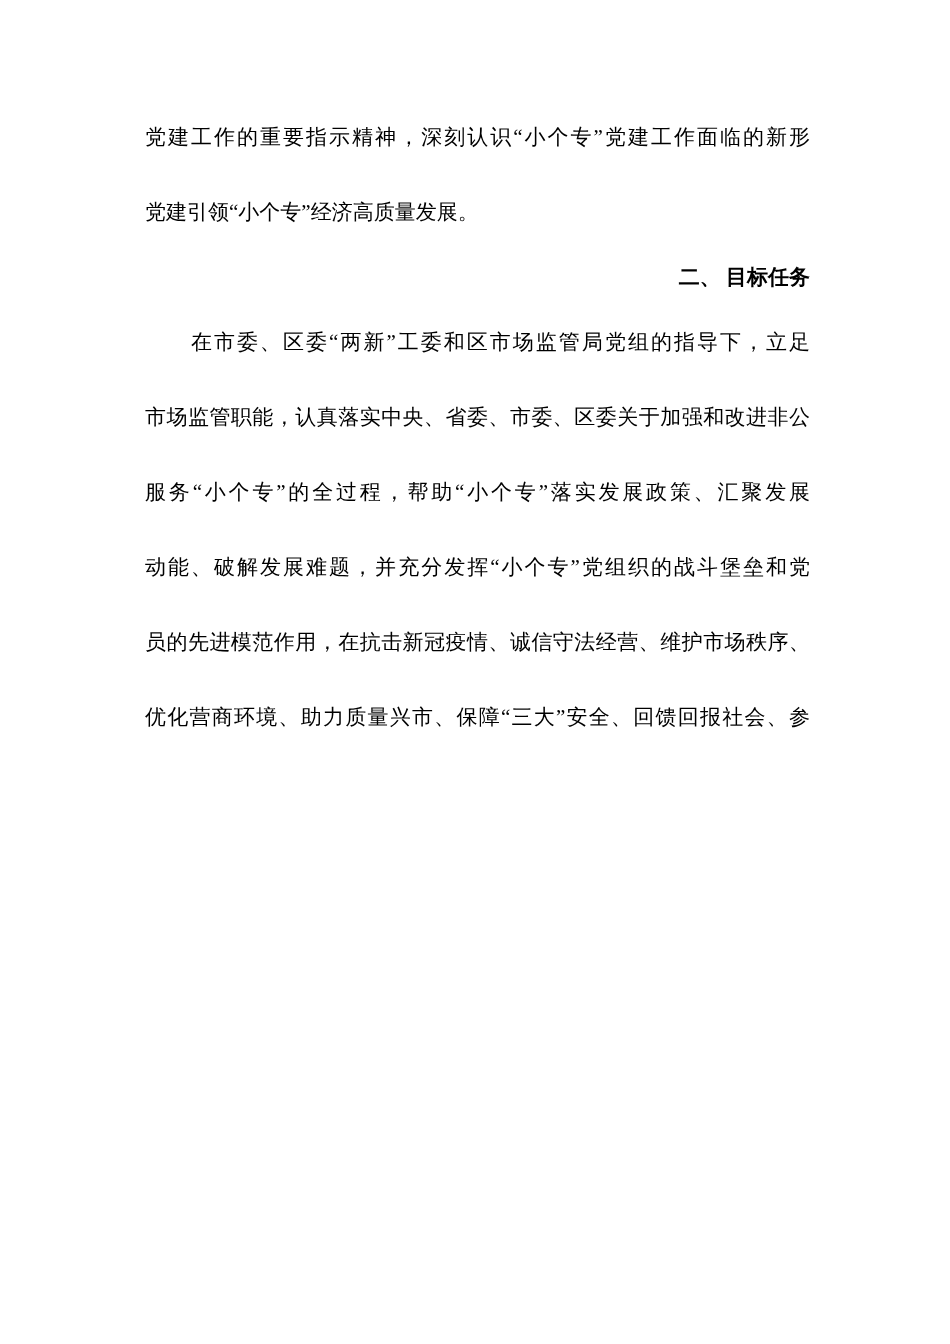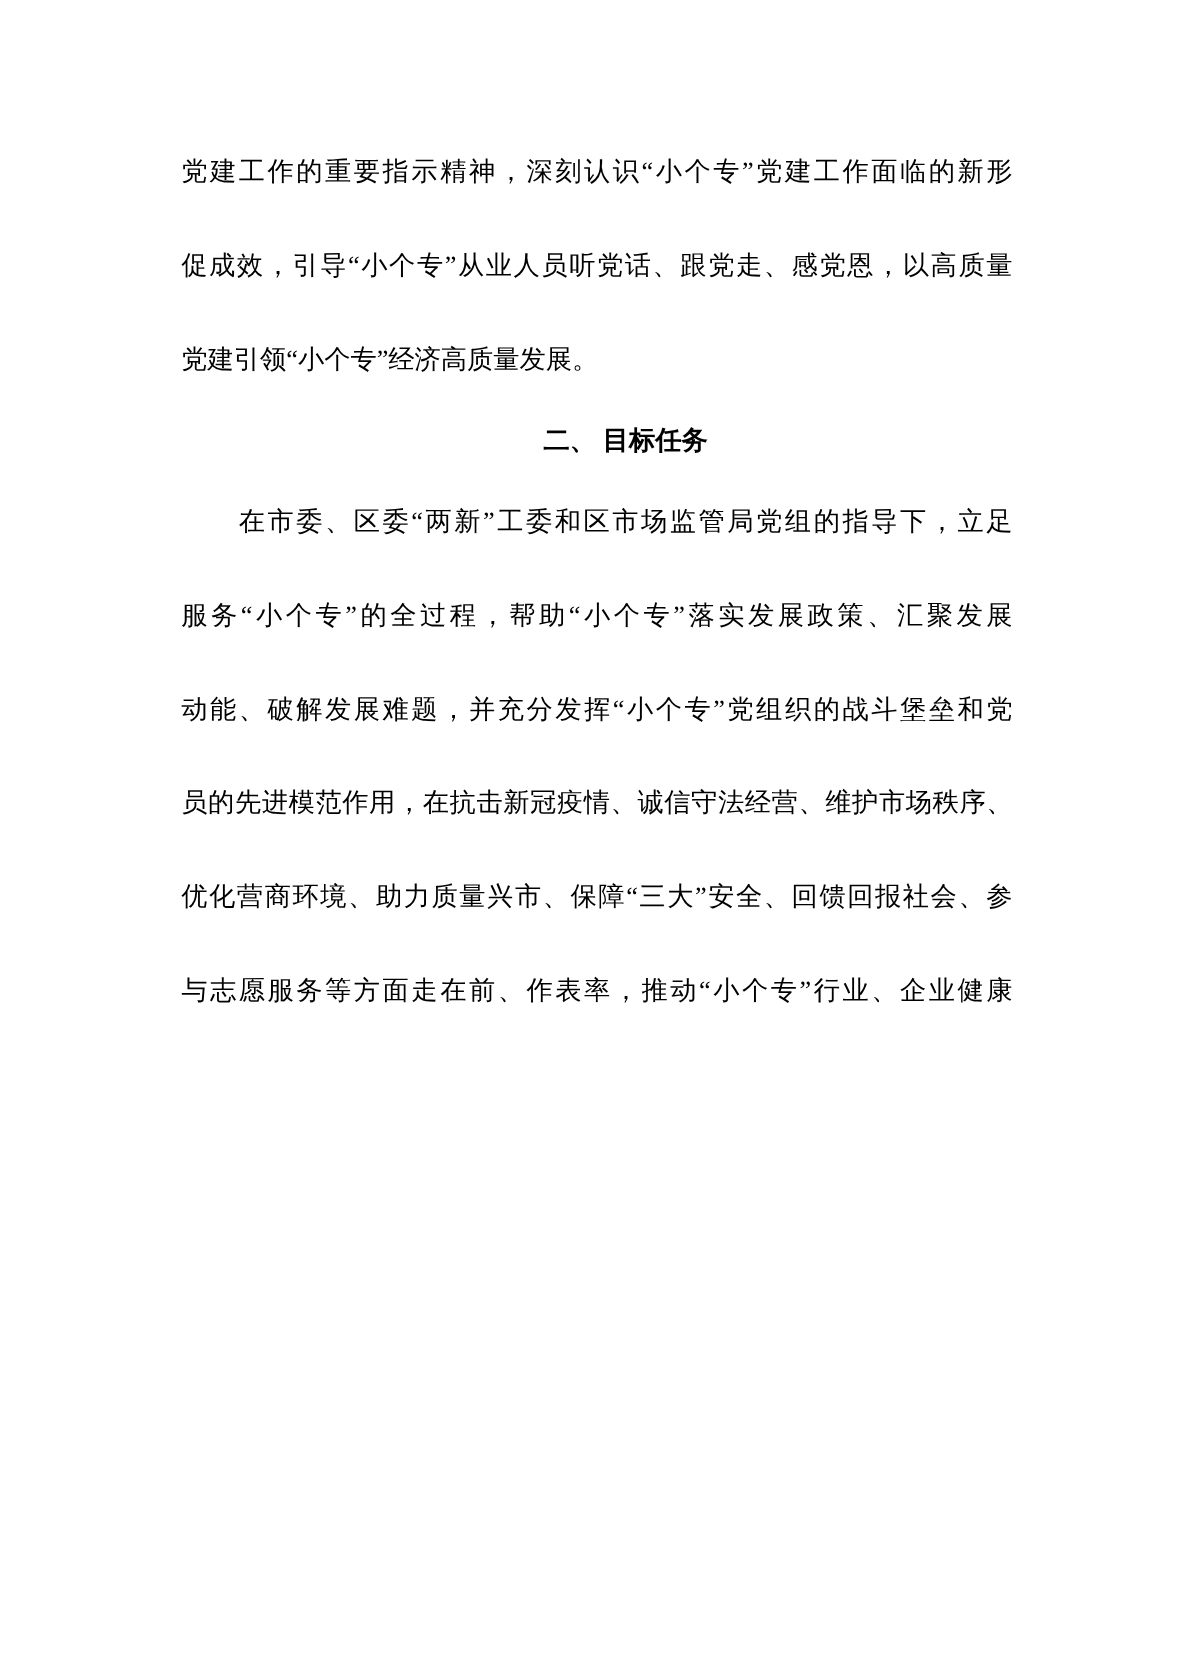--- a/index.html
+++ b/index.html
@@ -36,37 +36,36 @@
   }
   .line.indent {
     padding-left: 46px;
   }
   .heading {
     font-size: 21px;
     font-weight: bold;
     line-height: 55px;
     height: 55px;
     padding-left: 46px;
-    text-align: center;
+    text-align: right;
     overflow: hidden;
   }
 </style>
 </head>
 <body>
 
 <div class="page">
   <div class="text-column">
 
     <div class="line">党建工作的重要指示精神，深刻认识“小个专”党建工作面临的新形</div>
-    <div class="line">促成效，引导“小个专”从业人员听党话、跟党走、感党恩，以高质量</div>
     <div class="line para-end">党建引领“小个专”经济高质量发展。</div>
 
     <div class="heading">二、 目标任务</div>
 
     <div class="line indent">在市委、区委“两新”工委和区市场监管局党组的指导下，立足</div>
+    <div class="line">市场监管职能，认真落实中央、省委、市委、区委关于加强和改进非公</div>
     <div class="line">服务“小个专”的全过程，帮助“小个专”落实发展政策、汇聚发展</div>
     <div class="line">动能、破解发展难题，并充分发挥“小个专”党组织的战斗堡垒和党</div>
     <div class="line">员的先进模范作用，在抗击新冠疫情、诚信守法经营、维护市场秩序、</div>
     <div class="line">优化营商环境、助力质量兴市、保障“三大”安全、回馈回报社会、参</div>
-    <div class="line">与志愿服务等方面走在前、作表率，推动“小个专”行业、企业健康</div>
 
   </div>
 </div>
 
 </body></html>

